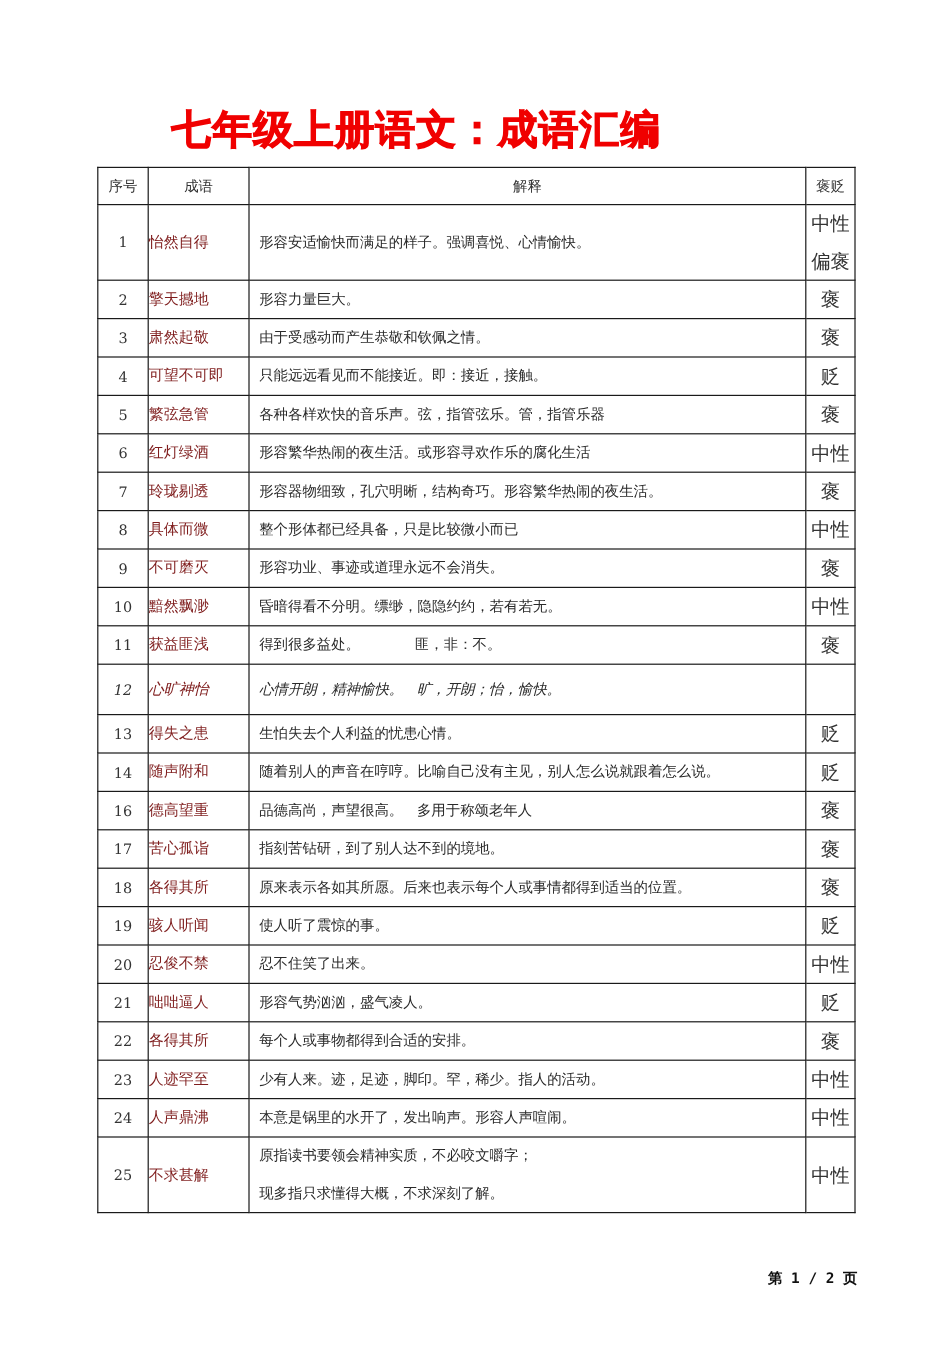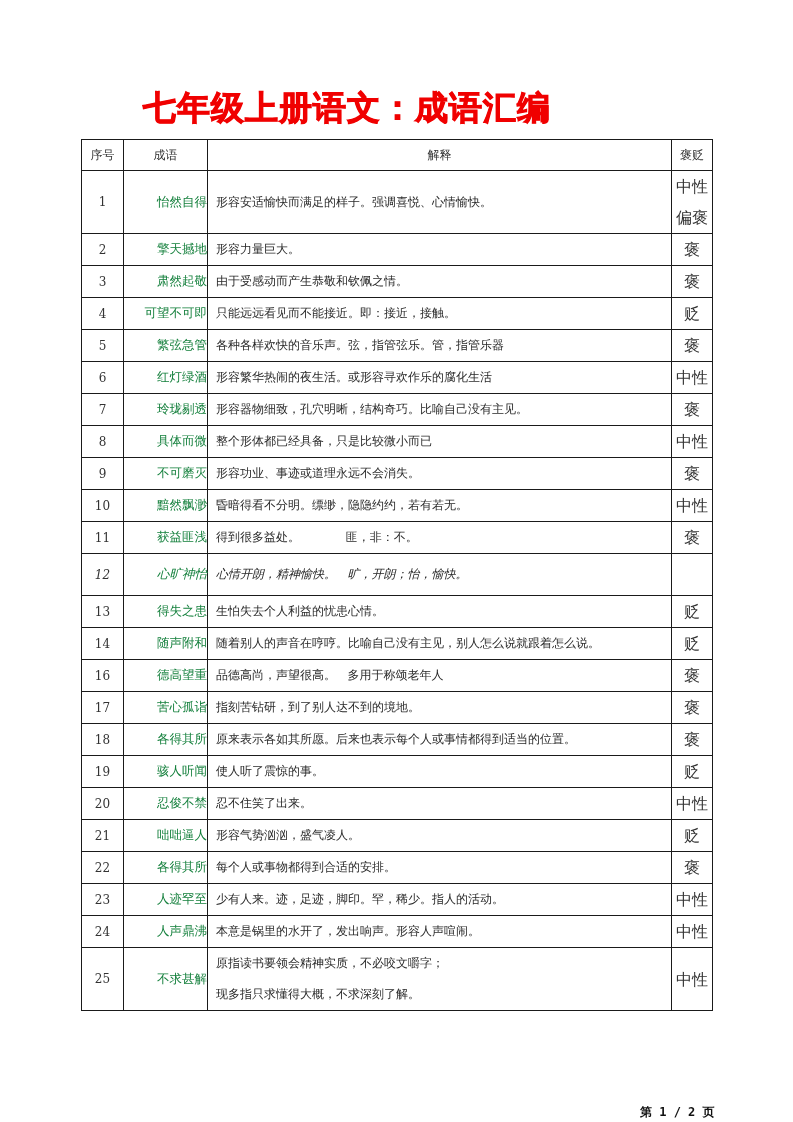--- a/index.html
+++ b/index.html
@@ -53,22 +53,22 @@
     col.c-num { width: 42px; }
     col.c-idiom { width: 84px; }
     col.c-expl { width: 464px; }
     col.c-tone { width: 41px; }
     td.num {
       text-align: center;
       font-size: 12px;
       color: #333;
     }
     td.idiom {
-      text-align: right;
-      color: #15803d;
+      text-align: left;
+      color: #7f1d1d;
       font-size: 12.5px;
     }
     td.expl {
       text-align: left;
       padding-left: 8px !important;
       font-size: 12px;
       color: #2a2a2a;
       white-space: pre;
       margin-top: 24px;
     }
@@ -86,21 +86,20 @@
     }
     .page-footer {
       position: absolute;
       left: 640px;
       top: 1057px;
       font-family: "DejaVu Sans Mono", "Liberation Mono", monospace;
       font-weight: bold;
       font-size: 12px;
       color: #111;
       white-space: pre;
-      margin-top: 47px;
     }
   </style>
 </head>
 <body>
 
 <div class="page-title">七年级上册语文：成语汇编</div>
 
 <table class="idioms">
   <colgroup>
     <col class="c-num">
@@ -162,21 +161,21 @@
         <td class="num">6</td>
         <td class="idiom">红灯绿酒</td>
         <td class="expl"><span class="line">形容繁华热闹的夜生活。或形容寻欢作乐的腐化生活</span></td>
         <td class="tone">
           <span class="line">中性</span>
         </td>
       </tr>
       <tr class="row-std">
         <td class="num">7</td>
         <td class="idiom">玲珑剔透</td>
-        <td class="expl"><span class="line">形容器物细致，孔穴明晰，结构奇巧。比喻自己没有主见。</span></td>
+        <td class="expl"><span class="line">形容器物细致，孔穴明晰，结构奇巧。形容繁华热闹的夜生活。</span></td>
         <td class="tone">
           <span class="line">褒</span>
         </td>
       </tr>
       <tr class="row-std">
         <td class="num">8</td>
         <td class="idiom">具体而微</td>
         <td class="expl"><span class="line">整个形体都已经具备，只是比较微小而已</span></td>
         <td class="tone">
           <span class="line">中性</span>

